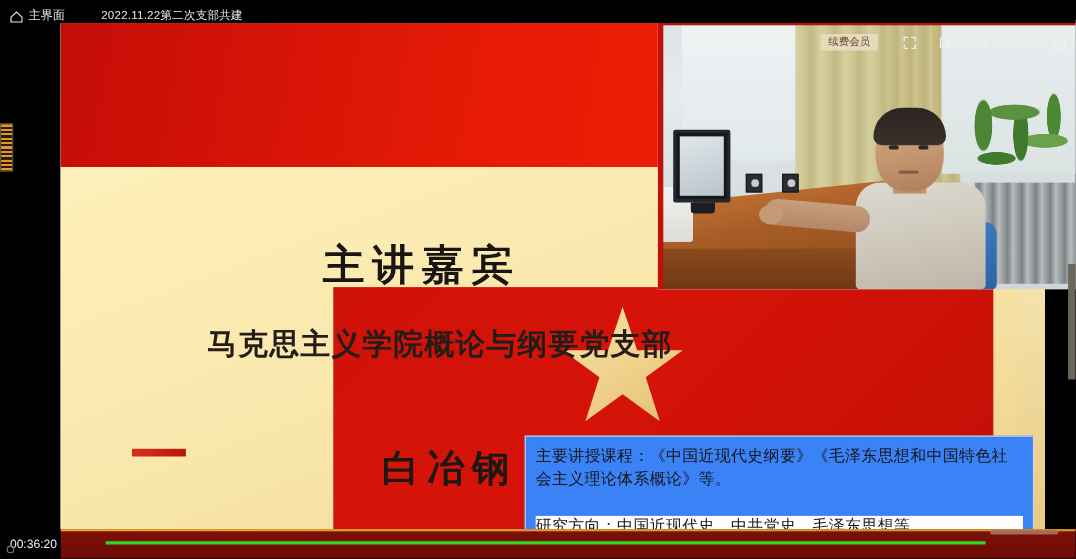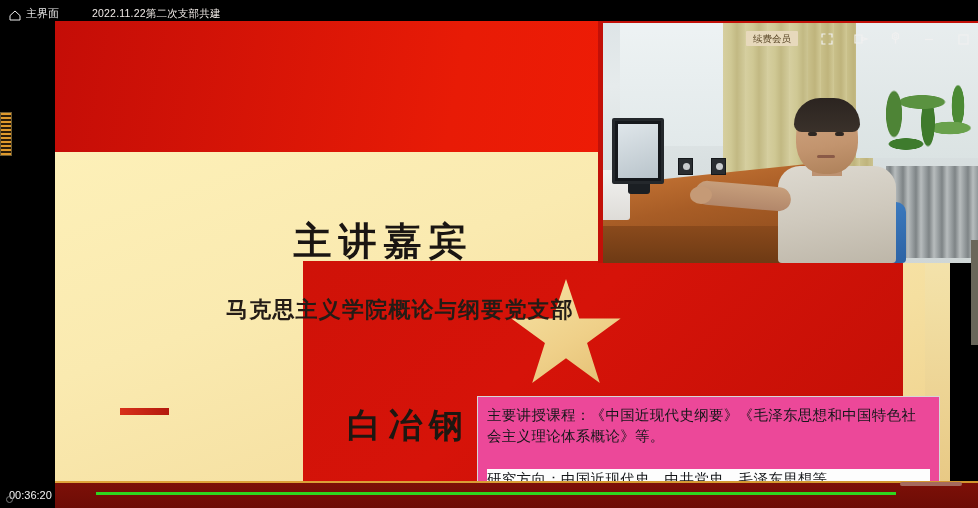--- a/index.html
+++ b/index.html
@@ -93,42 +93,42 @@
     text-align:center;
     font-family:"DejaVu Serif","Liberation Serif",serif;
     font-weight:700; font-size:38px; color:#1a1512;
     letter-spacing:7px; text-indent:7px;
   }
   .sl-sub1, .sl-sub2 {
     position:absolute; left:0; width:690px;
     text-align:center;
     font-family:"DejaVu Serif","Liberation Serif",serif;
     font-weight:700; color:#241c16;
-    font-size:22px; letter-spacing:1.2px;
+    font-size:27px; letter-spacing:1.2px;
   }
   .sl-sub1 { top:274px; }
   .sl-sub2 { top:311px; }
   .sl-name {
     position:absolute; left:0; top:382px; width:700px;
     text-align:center;
     font-family:"DejaVu Serif","Liberation Serif",serif;
     font-weight:700; font-size:34px; color:#1d1711;
     letter-spacing:7px; text-indent:7px;
   }
   .sl-dash {
     position:absolute; left:65px; top:387px;
     width:49px; height:7px;
     background:linear-gradient(90deg,#d8301a,#b3190c);
   }
 
   
   .sl-caption {
     position:absolute; left:422px; top:375px;
     width:463px; height:105px;
-    background:#ec4899;
+    background:#3b82f6;
     border:1px solid #d7d7d7;
     padding:8px 9px 0 9px;
     font-size:14.5px; line-height:1.45;
     color:#15171a; letter-spacing:.3px;
   }
   .cap-line2 {
     margin-top:22px;
     background:linear-gradient(180deg,#fdfdfd 55%,#c9c9c9 100%);
   }
 

